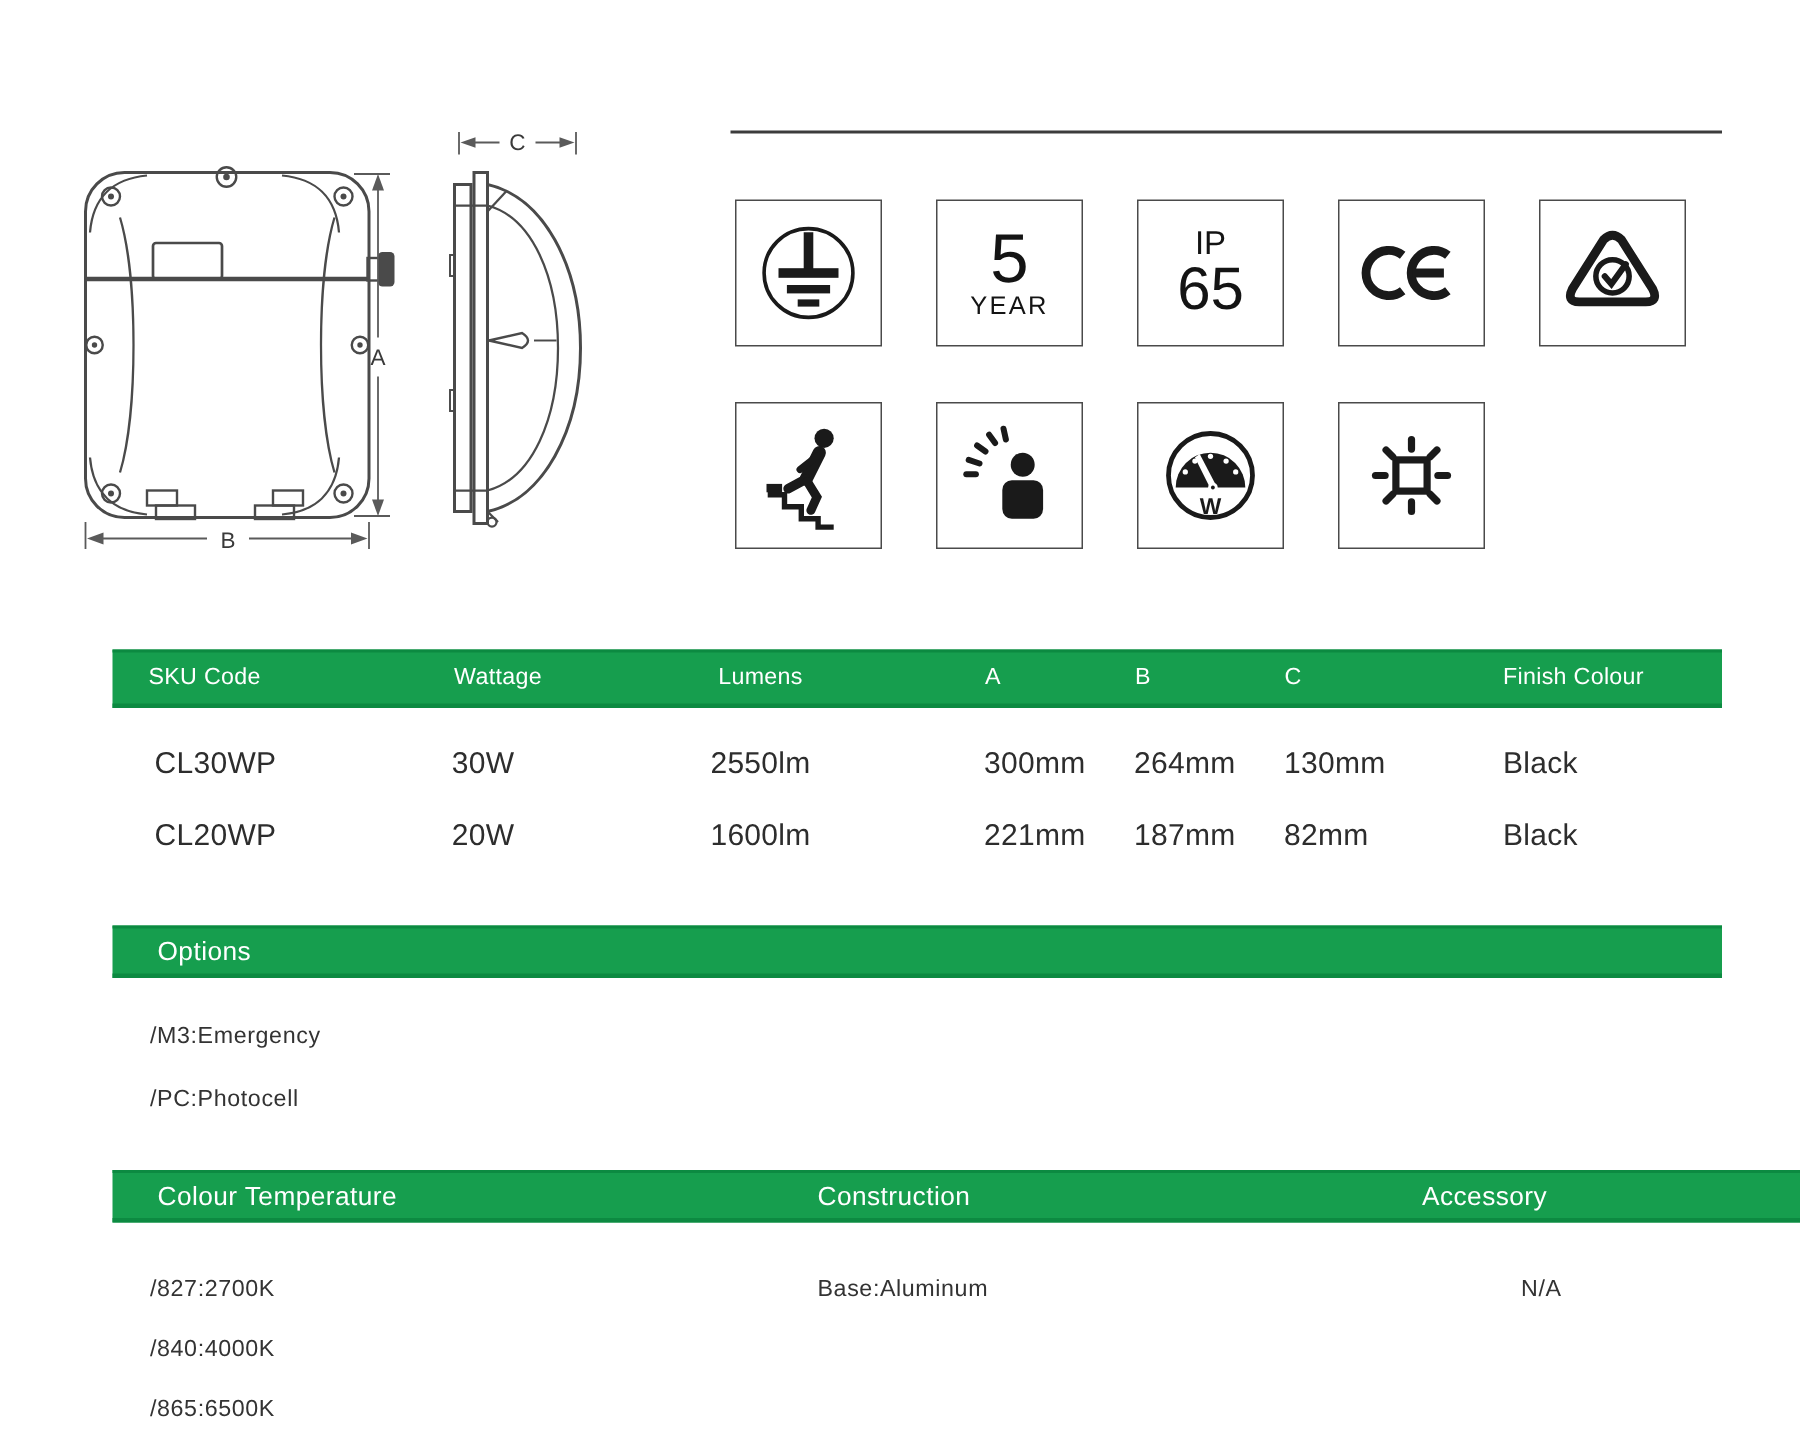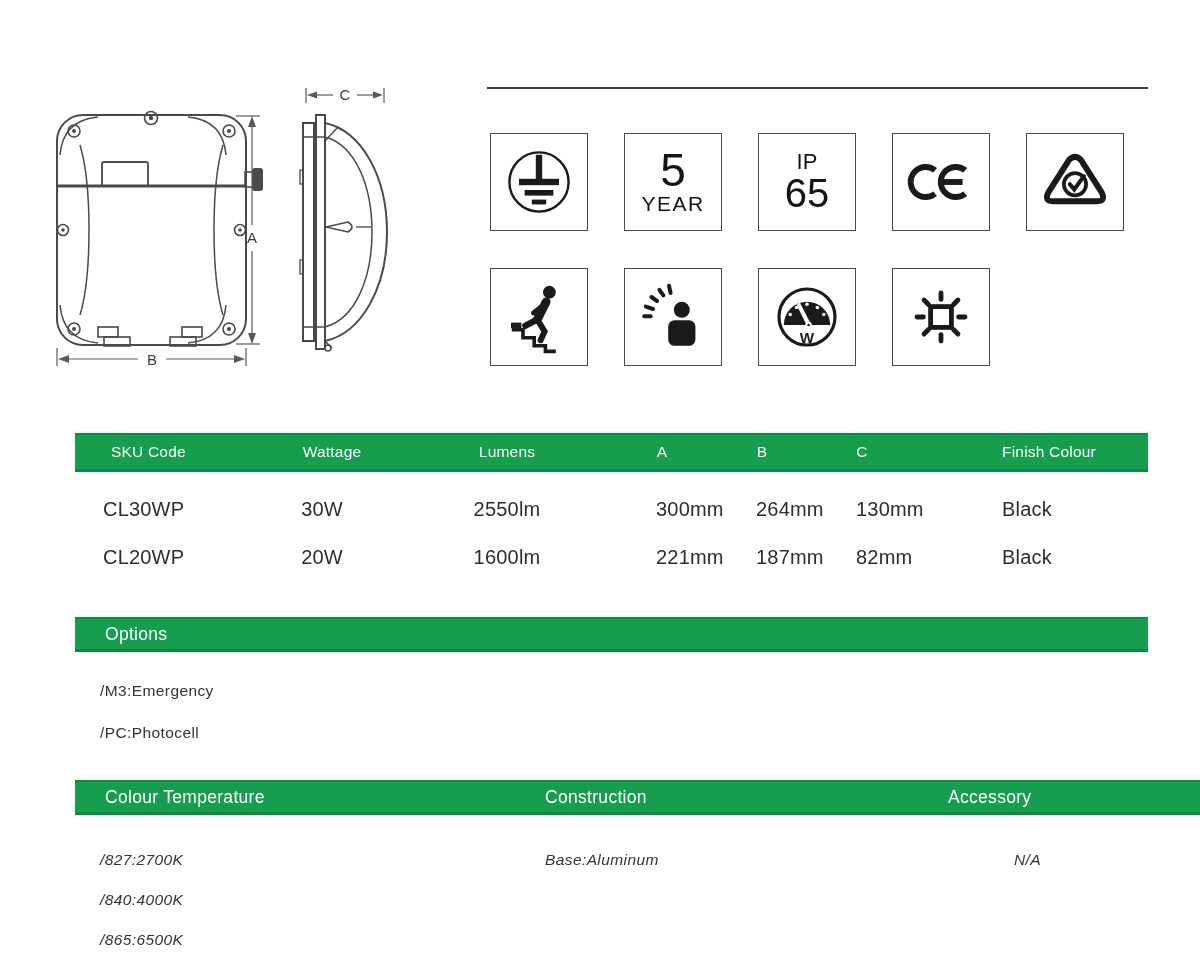--- a/index.html
+++ b/index.html
@@ -14,50 +14,50 @@
   
   .drawing{position:absolute;left:40px;top:85px;width:390px;height:300px;}
   
   .icons{position:absolute;left:490px;top:133px;}
   .icon-row{display:flex;gap:36px;}
   .icon-row + .icon-row{margin-top:37px;}
   .icon-box{width:98px;height:98px;border:1.5px solid #4a4a4a;box-sizing:border-box;background:#fff;
     display:flex;flex-direction:column;align-items:center;justify-content:center;}
   .icon-box svg{display:block;}
   .txt-big{font-size:46px;line-height:42px;color:#141414;}
-  .txt-year{font-size:21px;letter-spacing:1.5px;color:#141414;margin-top:1px;}
+  .txt-year{font-size:17px;letter-spacing:1.5px;color:#141414;margin-top:1px;}
   .txt-ip{font-size:22px;line-height:22px;color:#141414;}
   .txt-65{font-size:40px;line-height:40px;color:#141414;}
   
   .spec{position:absolute;left:75px;top:433px;width:1073px;}
   .grid7{display:grid;grid-template-columns:187px 140px 210px 100px 100px 100px auto;}
   .spec-head{background:var(--green);border-top:2px solid var(--green-dark);border-bottom:3px solid var(--green-dark);
     height:34px;align-items:center;color:#fff;font-size:15.5px;letter-spacing:.2px;}
-  .spec-head .h1{padding-left:36px;}
+  .spec-head .h1{padding-left:24px;}
   .spec-head .h2,.spec-head .h3,.spec-head .h4,.spec-head .h5,.spec-head .h6{text-align:center;}
   .spec-head .h7{padding-left:90px;}
   .spec-body{padding-top:13px;}
   .spec-row{height:48px;align-items:center;color:#2d2d2d;font-size:20px;letter-spacing:.2px;}
   .spec-row .d1{padding-left:28px;}
   .spec-row .d2{text-align:center;padding-right:20px;}
   .spec-row .d3{text-align:center;}
   .spec-row .d4,.spec-row .d5,.spec-row .d6{text-align:center;padding-left:44px;}
   .spec-row .d7{padding-left:90px;}
   
   .bar{position:absolute;left:75px;width:1155px;height:30px;background:var(--green);
     border-top:2px solid var(--green-dark);border-bottom:3px solid var(--green-dark);
     color:#fff;font-size:17.5px;letter-spacing:.3px;}
   .options-bar{top:617px;display:flex;align-items:center;padding-left:30px;width:1043px;}
   .details-bar{top:780px;}
   .dh{position:absolute;top:0;height:30px;line-height:30px;}
   .dh1{left:30px;}.dh2{left:470px;}.dh3{left:873px;}
   
   .options-items{position:absolute;left:100px;top:670px;}
   .opt-item{height:42px;line-height:42px;font-size:15.5px;color:#333;letter-spacing:.4px;}
-  .dcol{position:absolute;top:840px;font-size:15.5px;color:#333;letter-spacing:.4px;font-style:italic;}
+  .dcol{position:absolute;top:840px;font-size:15.5px;color:#333;letter-spacing:.4px;}
   .dcol .d-item{height:40px;line-height:40px;}
   .dcol1{left:100px;}.dcol2{left:545px;}.dcol3{left:1014px;}
 </style>
 </head>
 <body>
 
 <div class="canvas" style="--green: #169e4e; --green-dark: #0c8a41;">
 
   <svg class="drawing" viewBox="0 0 390 300">
     <g stroke="#4a4a4a" fill="none" stroke-width="2">

